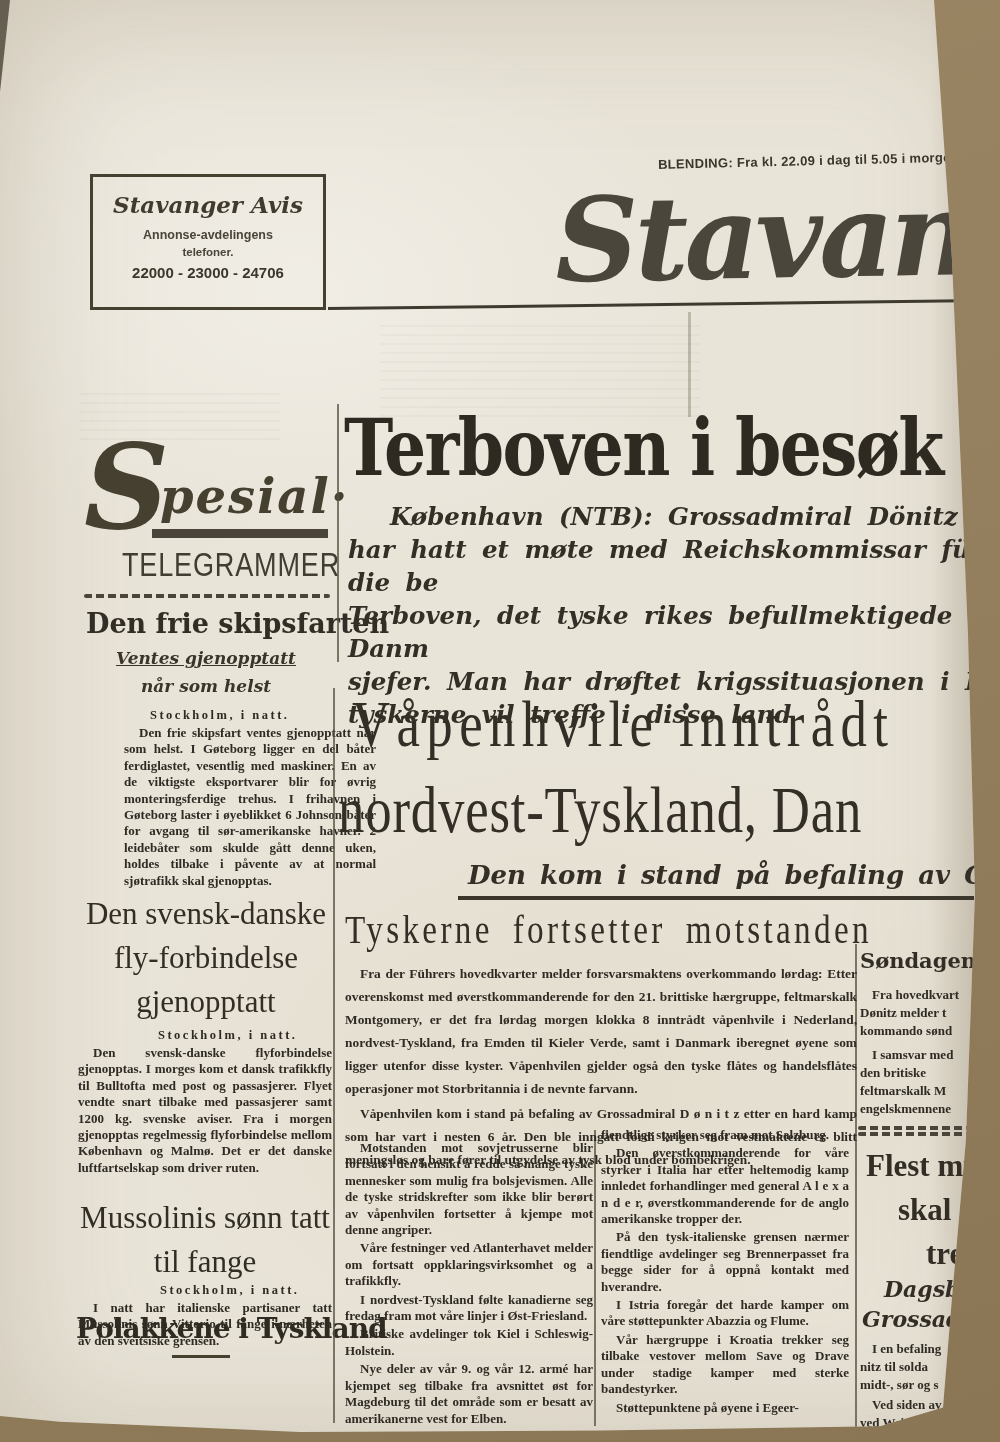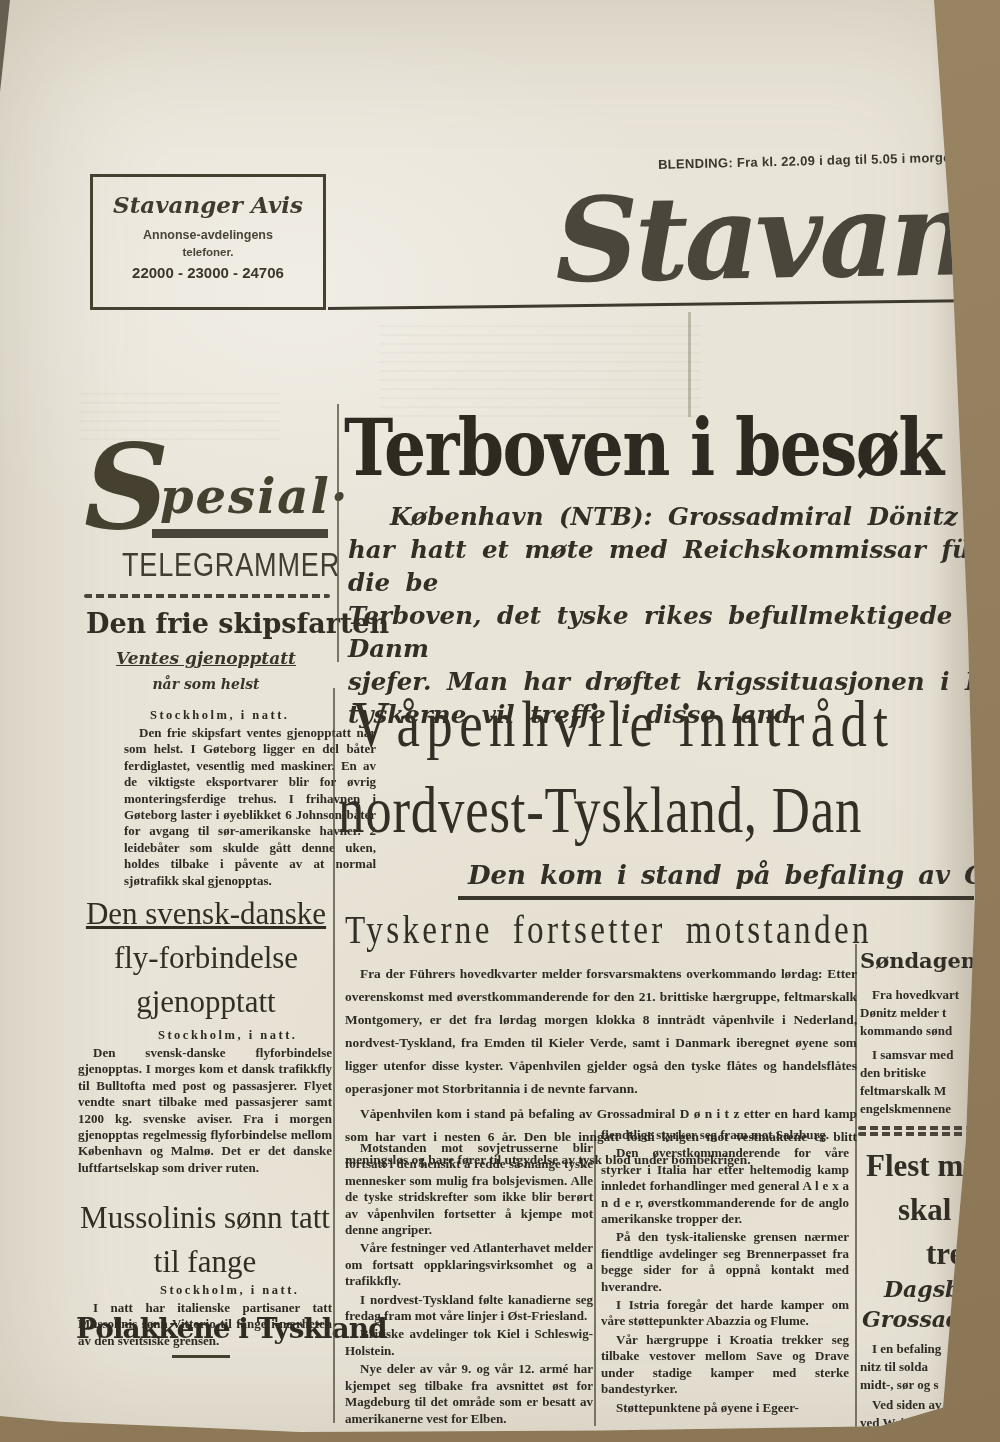--- a/index.html
+++ b/index.html
@@ -58,27 +58,27 @@
   </div>
 
   <div class="abs script" style="left:84px;top:428px;font-size:118px;color:#45402f;line-height:1;">S</div>
   <div class="abs script" style="left:160px;top:468px;font-size:48px;color:#45402f;letter-spacing:2px;">pesial·</div>
   <div class="abs" style="left:152px;top:529px;width:176px;height:9px;background:#4a443a;"></div>
   <div class="abs" style="left:122px;top:546px;font-family:'Liberation Sans',sans-serif;font-size:33px;color:#423d33;transform:scaleX(0.82);transform-origin:left;letter-spacing:1px;">TELEGRAMMER</div>
   <div class="abs wavy" style="left:84px;top:594px;width:246px;"></div>
 
   <div class="abs slab" style="left:86px;top:608px;font-size:27px;color:#332e25;letter-spacing:0;">Den frie skipsfarten</div>
   <div class="abs script" style="left:86px;top:648px;width:240px;text-align:center;font-size:17px;color:#3a352b;text-decoration:underline;">Ventes gjenopptatt</div>
-  <div class="abs script" style="left:86px;top:676px;width:240px;text-align:center;font-size:14px;color:#3a352b;">når som helst</div>
+  <div class="abs script" style="left:86px;top:676px;width:240px;text-align:center;font-size:17px;color:#3a352b;">når som helst</div>
   <div class="abs dateline" style="left:150px;top:708px;">Stockholm, i natt.</div>
   <div class="abs body" style="left:80px;top:725px;width:252px;margin-left:44px;">
     <p>Den frie skipsfart ventes gjenopptatt når som helst. I Gøteborg ligger en del båter ferdiglastet, vesentlig med maskiner. En av de viktigste eksportvarer blir for øvrig monteringsferdige trehus. I frihavnen i Gøteborg laster i øyeblikket 6 Johnson-båter for avgang til sør-amerikanske havner. 2 leidebåter som skulde gått denne uken, holdes tilbake i påvente av at normal sjøtrafikk skal gjenopptas.</p>
   </div>
 
-  <div class="abs headser" style="left:78px;top:896px;width:256px;text-align:center;font-size:31px;color:#332e25;text-decoration:underline;">Den svensk-danske</div>
+  <div class="abs headser" style="left:78px;top:896px;width:256px;text-align:center;font-size:31px;color:#332e25;">Den svensk-danske</div>
   <div class="abs headser" style="left:78px;top:940px;width:256px;text-align:center;font-size:31px;color:#332e25;">fly-forbindelse</div>
   <div class="abs headser" style="left:78px;top:984px;width:256px;text-align:center;font-size:31px;color:#332e25;">gjenopptatt</div>
   <div class="abs dateline" style="left:158px;top:1028px;">Stockholm, i natt.</div>
   <div class="abs body" style="left:78px;top:1045px;width:254px;">
     <p>Den svensk-danske flyforbindelse gjenopptas. I morges kom et dansk trafikkfly til Bulltofta med post og passasjerer. Flyet vendte snart tilbake med passasjerer samt 1200 kg. svenske aviser. Fra i morgen gjenopptas regelmessig flyforbindelse mellom København og Malmø. Det er det danske luftfartselskap som driver ruten.</p>
   </div>
 
   <div class="abs headser" style="left:76px;top:1200px;width:258px;text-align:center;font-size:31px;color:#332e25;">Mussolinis sønn tatt</div>
   <div class="abs headser" style="left:76px;top:1244px;width:258px;text-align:center;font-size:31px;color:#332e25;">til fange</div>
   <div class="abs dateline" style="left:160px;top:1283px;">Stockholm, i natt.</div>

